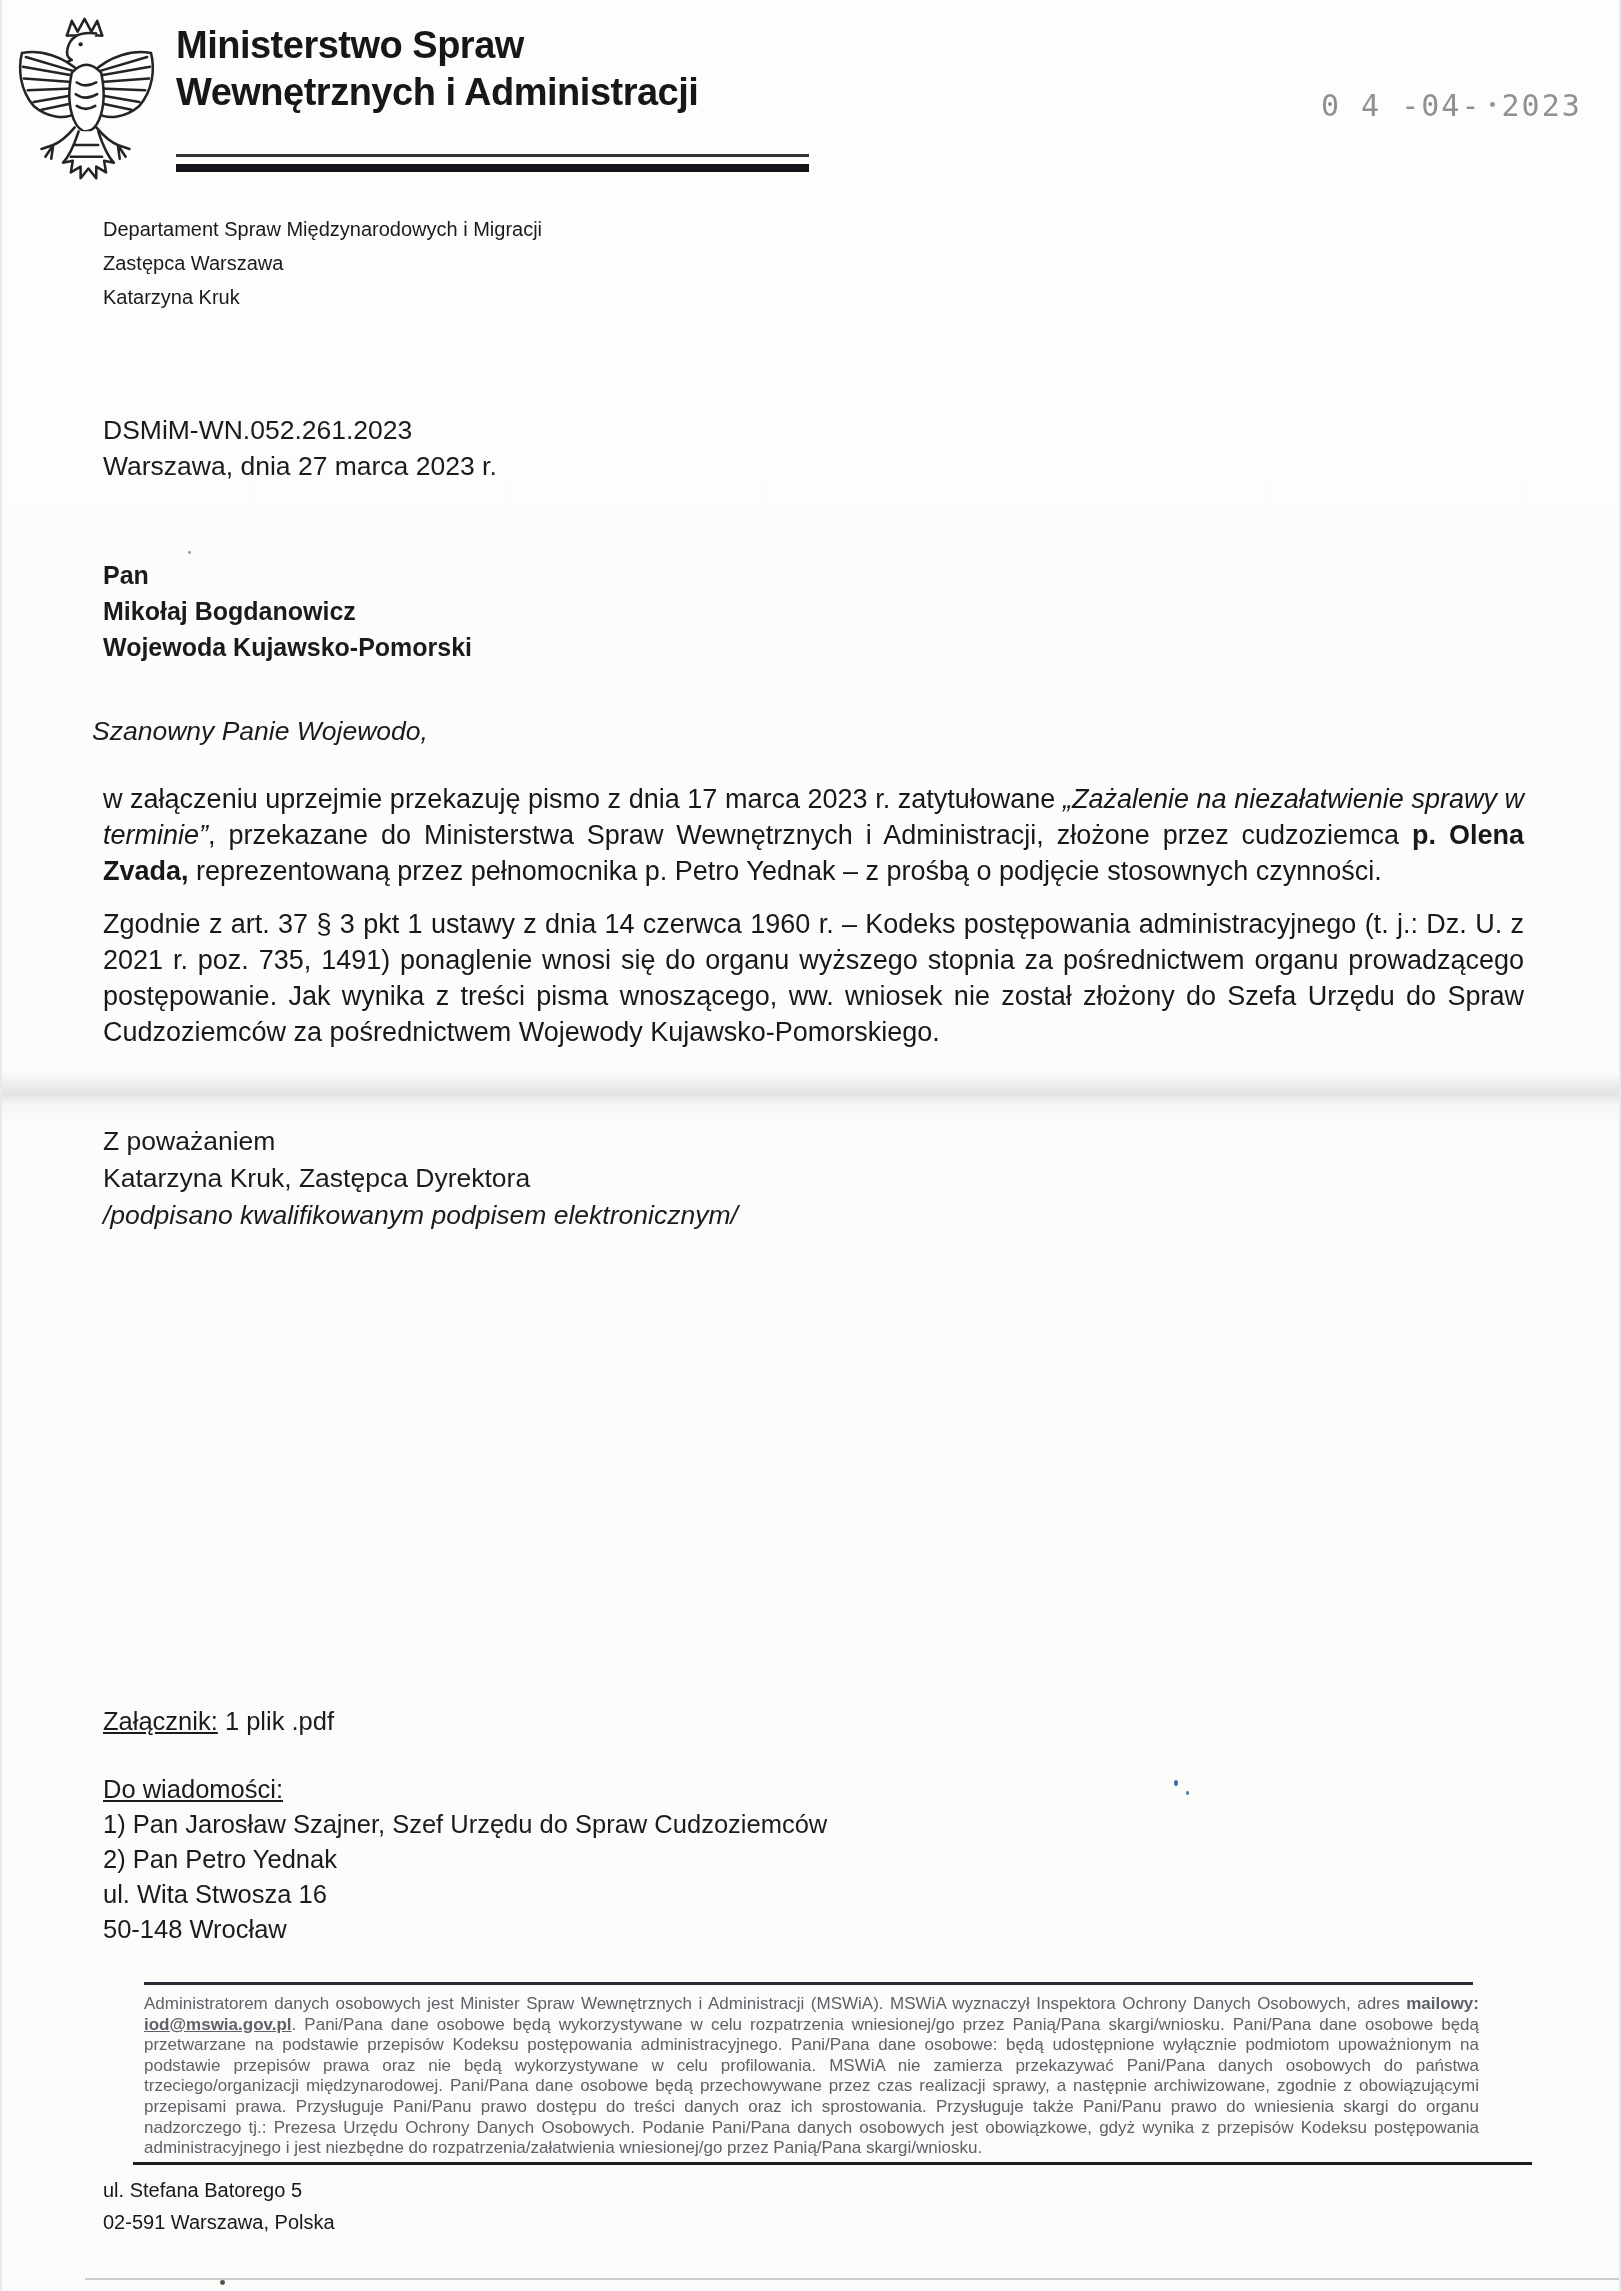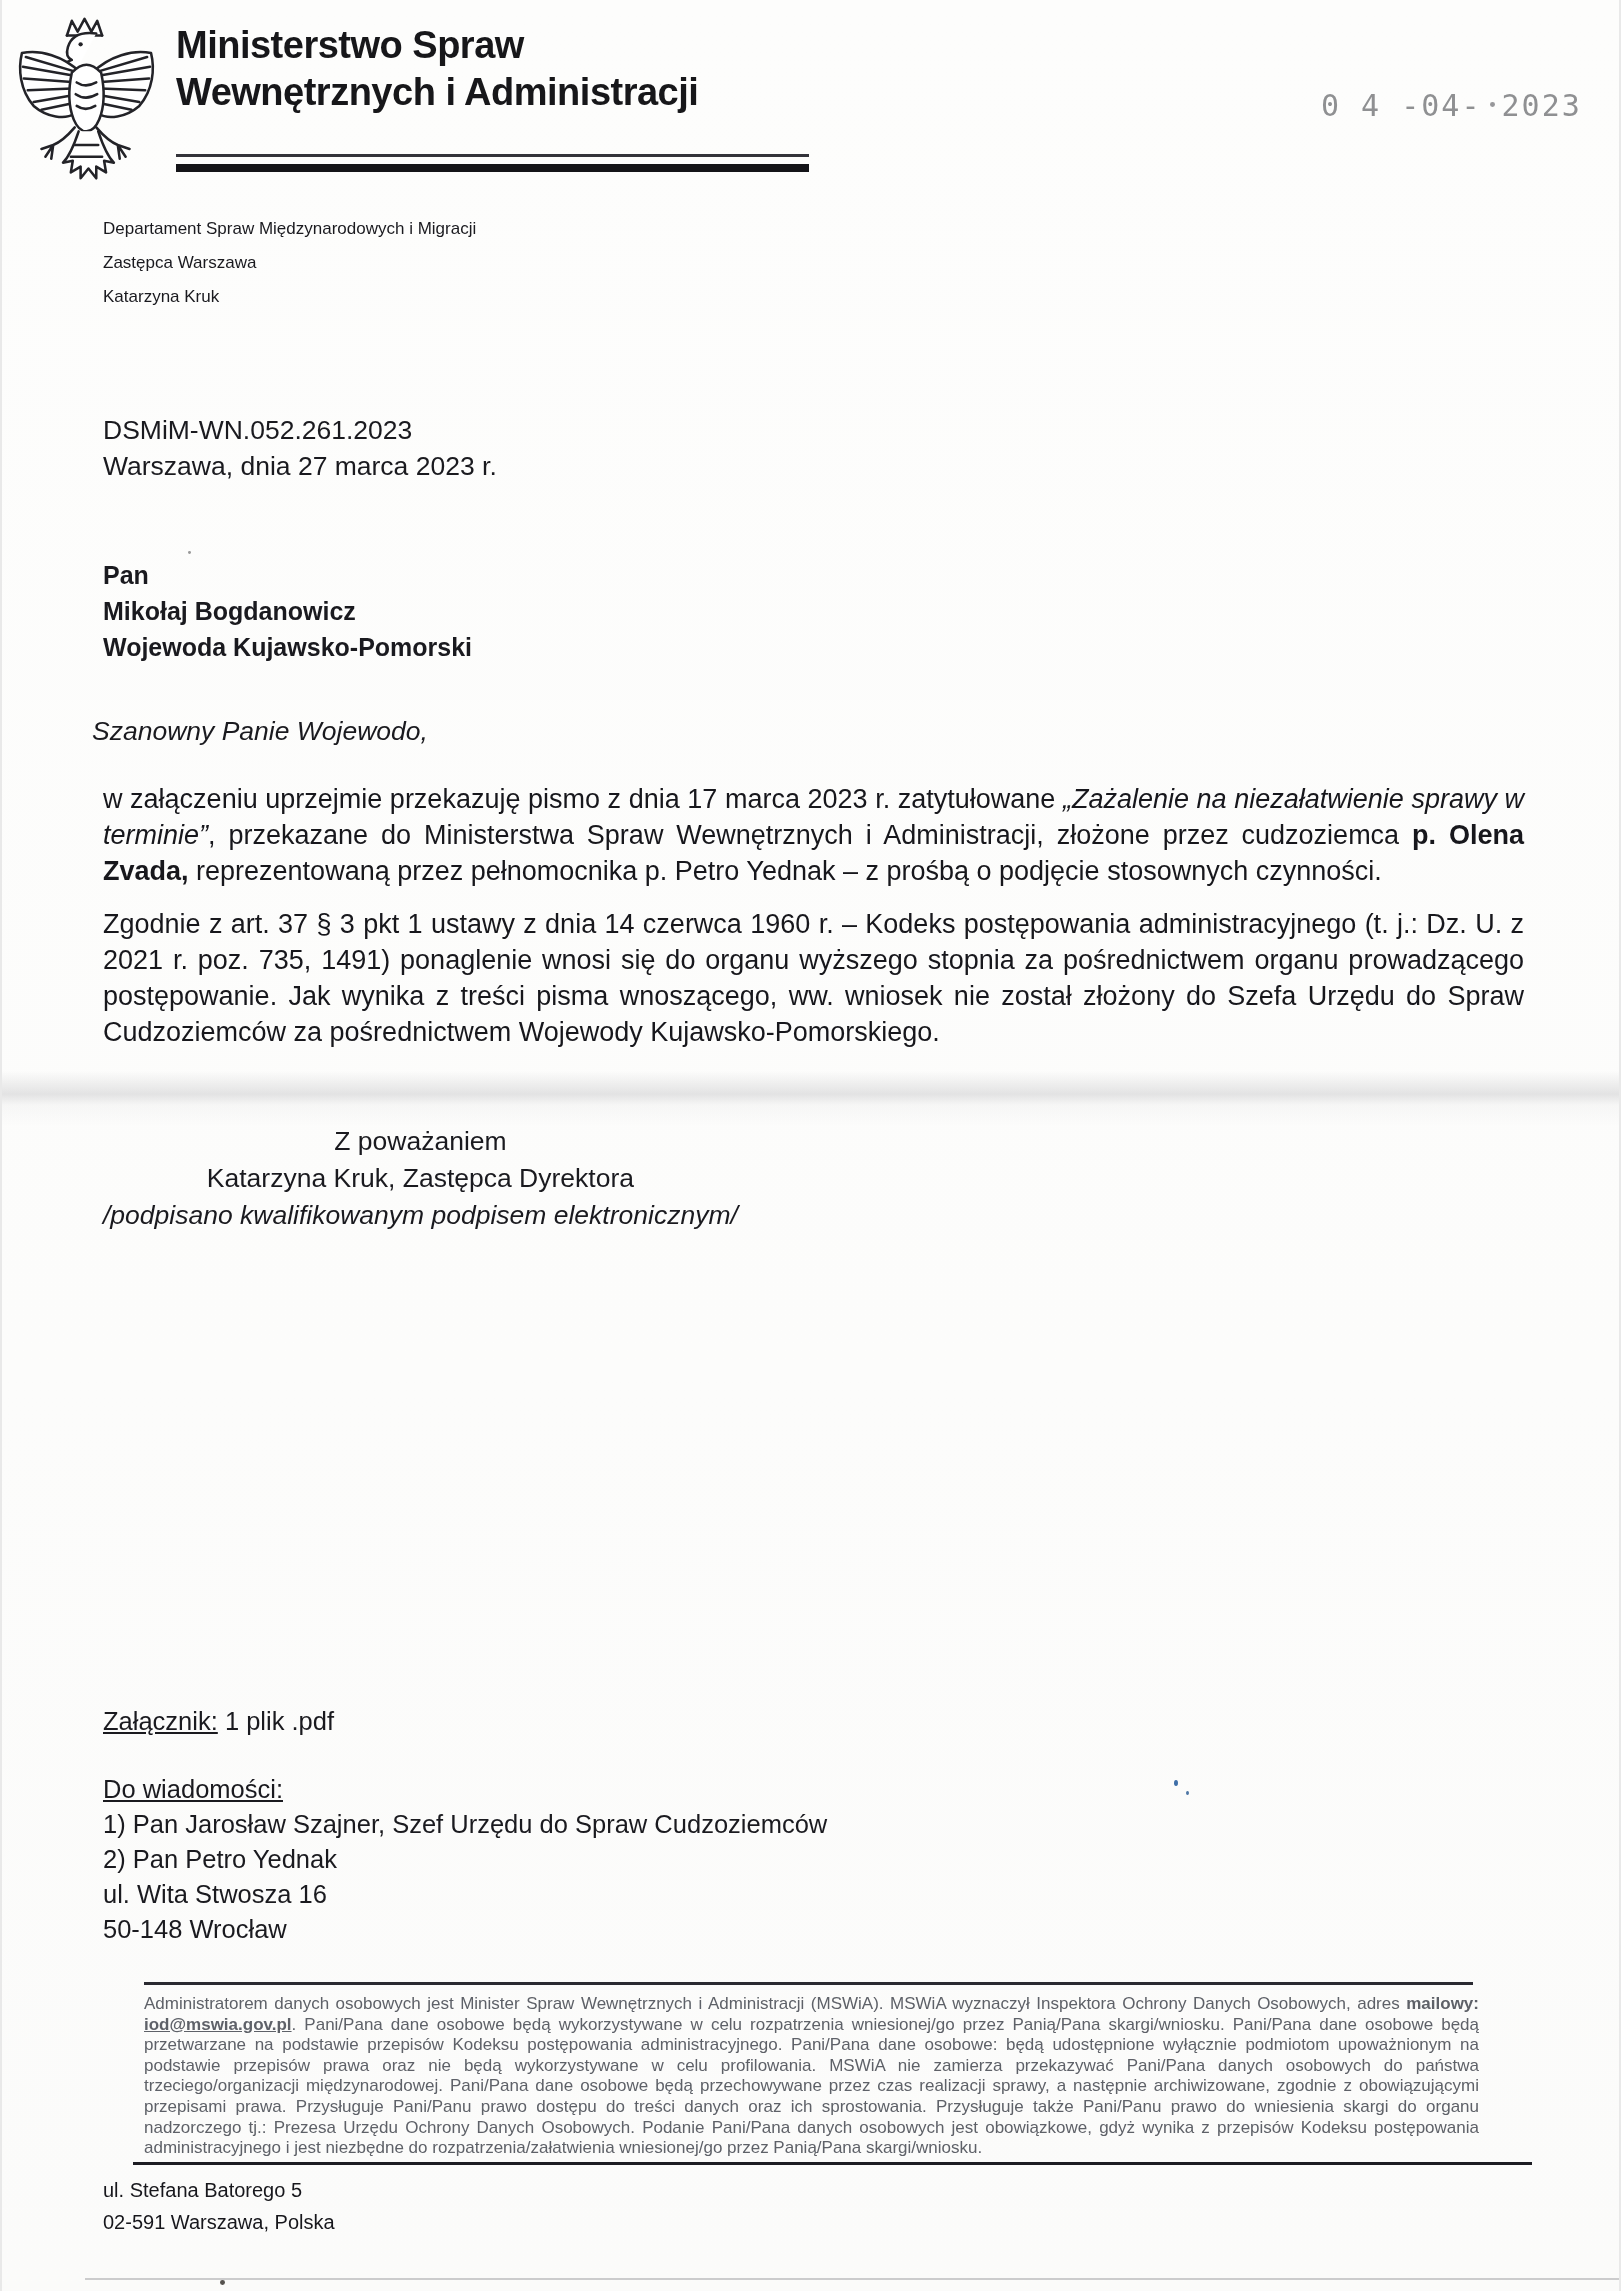--- a/index.html
+++ b/index.html
@@ -22,35 +22,35 @@
   }
   .rule-thin{left:174px;top:154px;width:633px;height:2.9px;background:#33333a;}
   .rule-thick{left:174px;top:164px;width:633px;height:7.8px;background:#141418;}
   .stamp{
     left:1319px;top:88px;
     font-family:"DejaVu Sans Mono",monospace;
     font-size:30px;color:#8f9092;letter-spacing:2px;white-space:nowrap;
   }
   .stamp-dot{left:1488px;top:102px;width:4.9px;height:4.9px;border-radius:50%;background:#97979a;}
   
-  .sender{left:101px;top:212px;font-size:17px;line-height:34px;}
+  .sender{left:101px;top:212px;font-size:20px;line-height:34px;}
   .reference{left:101px;top:412px;font-size:26.5px;line-height:36px;}
   .recipient{left:101px;top:557px;font-size:25px;line-height:36px;font-weight:700;}
   .salutation{left:90px;top:716px;font-size:26.5px;font-style:italic;}
   
   .letter-body{left:101px;top:781px;width:1421px;font-size:27px;line-height:36px;text-align:justify;color:#17171c;}
   .letter-body p{margin:0;}
   .letter-body p + p{margin-top:16.7px;}
   .s-i{font-style:italic;}
   .s-b{font-weight:700;}
   .s-bu{font-weight:700;text-decoration:underline;}
   
   .fold{left:0;top:1071px;width:1621px;height:55px;
     background:linear-gradient(180deg,rgba(190,190,192,0) 0%,rgba(168,168,172,0.30) 42%,rgba(214,214,216,0.16) 62%,rgba(255,255,255,0) 100%);}
-  .closing{left:101px;top:1123px;font-size:26.5px;line-height:37px;text-align:center;}
+  .closing{left:101px;top:1123px;font-size:26.5px;line-height:37px;}
   .esign{font-style:italic;}
   
   .attachment{left:101px;top:1707px;font-size:25.5px;}
   .cc{left:101px;top:1772px;font-size:25.5px;line-height:35px;}
   .u-label{text-decoration:underline;}
   
   .privacy-rule{left:142px;top:1982px;width:1329px;height:2.9px;background:#2a2a31;}
   .privacy{left:142px;top:1994px;width:1335px;font-size:17px;line-height:20.6px;text-align:justify;color:#5e6168;}
   
   .bottom-rule{left:131px;top:2162px;width:1399px;height:2.9px;background:#1d1d23;}

